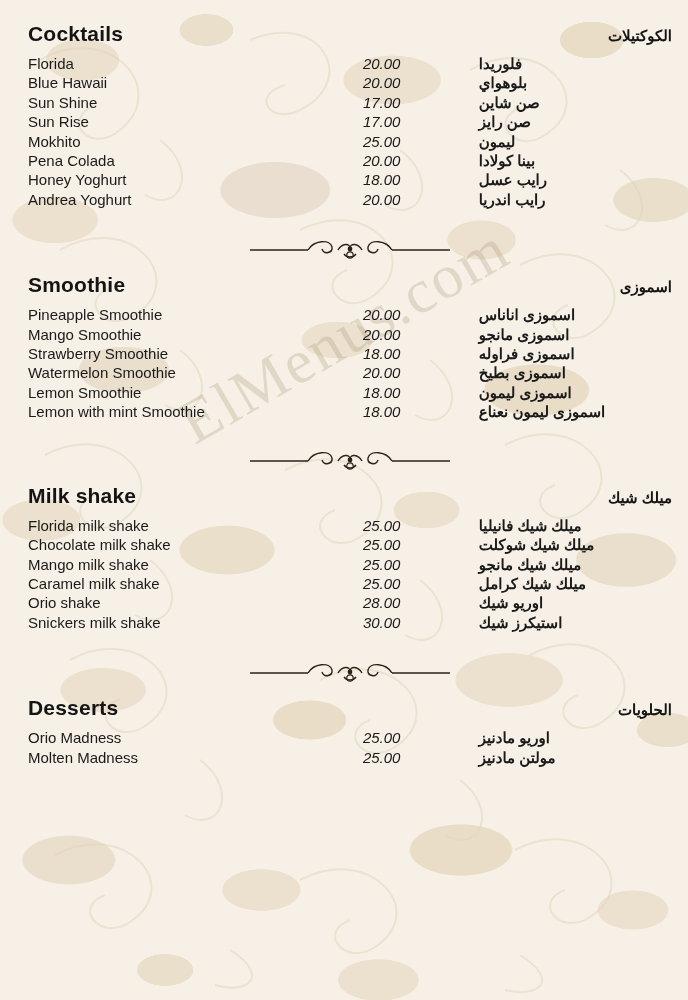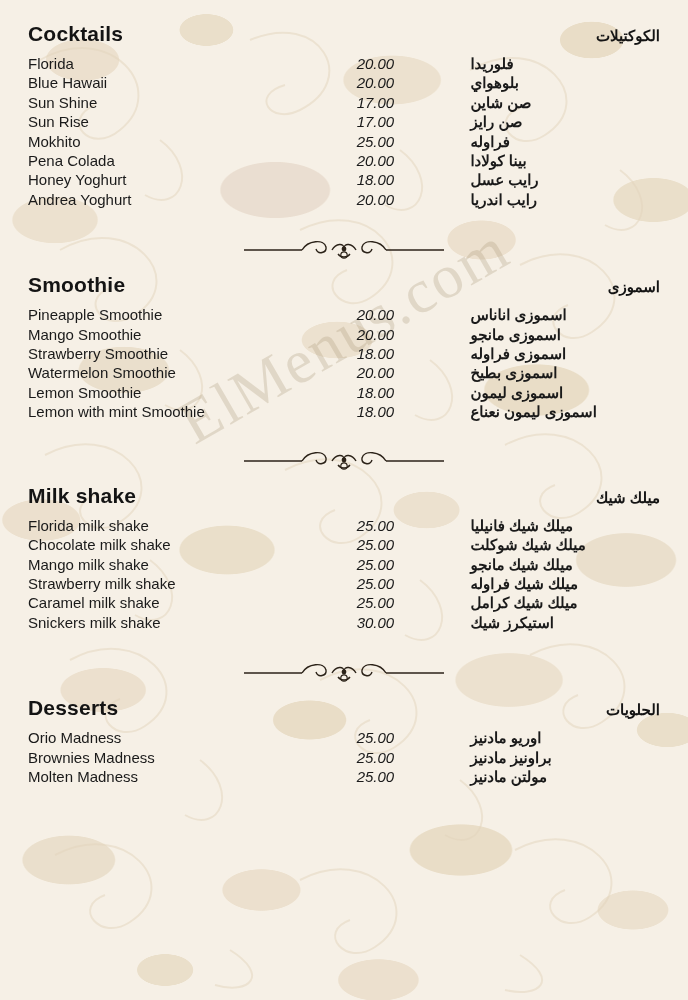--- a/index.html
+++ b/index.html
@@ -70,21 +70,21 @@
     font-size: 62px;
     letter-spacing: 2px;
     color: rgba(170, 150, 120, 0.28);
     font-family: "Liberation Serif", serif;
     white-space: nowrap;
     pointer-events: none;
   }
   #content {
     position: relative;
     z-index: 3;
-    padding: 22px 28px 0 28px;
+    padding: 22px 16px 0 28px;
   }
   .section {
     margin-bottom: 2px;
   }
   .section-head {
     display: flex;
     align-items: baseline;
     justify-content: space-between;
     margin-bottom: 8px;
   }
@@ -208,21 +208,21 @@
             <td class="item-name-ar">صن شاين</td>
           </tr>
           <tr>
             <td class="item-name">Sun Rise</td>
             <td class="item-price">17.00</td>
             <td class="item-name-ar">صن رايز</td>
           </tr>
           <tr>
             <td class="item-name">Mokhito</td>
             <td class="item-price">25.00</td>
-            <td class="item-name-ar">فراوله</td>
+            <td class="item-name-ar">ليمون</td>
           </tr>
           <tr>
             <td class="item-name">Pena Colada</td>
             <td class="item-price">20.00</td>
             <td class="item-name-ar">بينا كولادا</td>
           </tr>
           <tr>
             <td class="item-name">Honey Yoghurt</td>
             <td class="item-price">18.00</td>
             <td class="item-name-ar">رايب عسل</td>
@@ -329,28 +329,28 @@
             <td class="item-name">Chocolate milk shake</td>
             <td class="item-price">25.00</td>
             <td class="item-name-ar">ميلك شيك شوكلت</td>
           </tr>
           <tr>
             <td class="item-name">Mango milk shake</td>
             <td class="item-price">25.00</td>
             <td class="item-name-ar">ميلك شيك مانجو</td>
           </tr>
           <tr>
-            <td class="item-name">Strawberry milk shake</td>
-            <td class="item-price">25.00</td>
-            <td class="item-name-ar">ميلك شيك فراوله</td>
-          </tr>
-          <tr>
             <td class="item-name">Caramel milk shake</td>
             <td class="item-price">25.00</td>
             <td class="item-name-ar">ميلك شيك كرامل</td>
+          </tr>
+          <tr>
+            <td class="item-name">Orio shake</td>
+            <td class="item-price">28.00</td>
+            <td class="item-name-ar">اوريو شيك</td>
           </tr>
           <tr>
             <td class="item-name">Snickers milk shake</td>
             <td class="item-price">30.00</td>
             <td class="item-name-ar">استيكرز شيك</td>
           </tr>
         </tbody>
       </table>
     </div>
 
@@ -378,25 +378,20 @@
         <div class="section-title-ar">الحلويات</div>
       </div>
       <table class="items">
         <tbody>
           <tr>
             <td class="item-name">Orio Madness</td>
             <td class="item-price">25.00</td>
             <td class="item-name-ar">اوريو مادنيز</td>
           </tr>
           <tr>
-            <td class="item-name">Brownies Madness</td>
-            <td class="item-price">25.00</td>
-            <td class="item-name-ar">براونيز مادنيز</td>
-          </tr>
-          <tr>
             <td class="item-name">Molten Madness</td>
             <td class="item-price">25.00</td>
             <td class="item-name-ar">مولتن مادنيز</td>
           </tr>
         </tbody>
       </table>
     </div>
 
   </div>
 </div>

